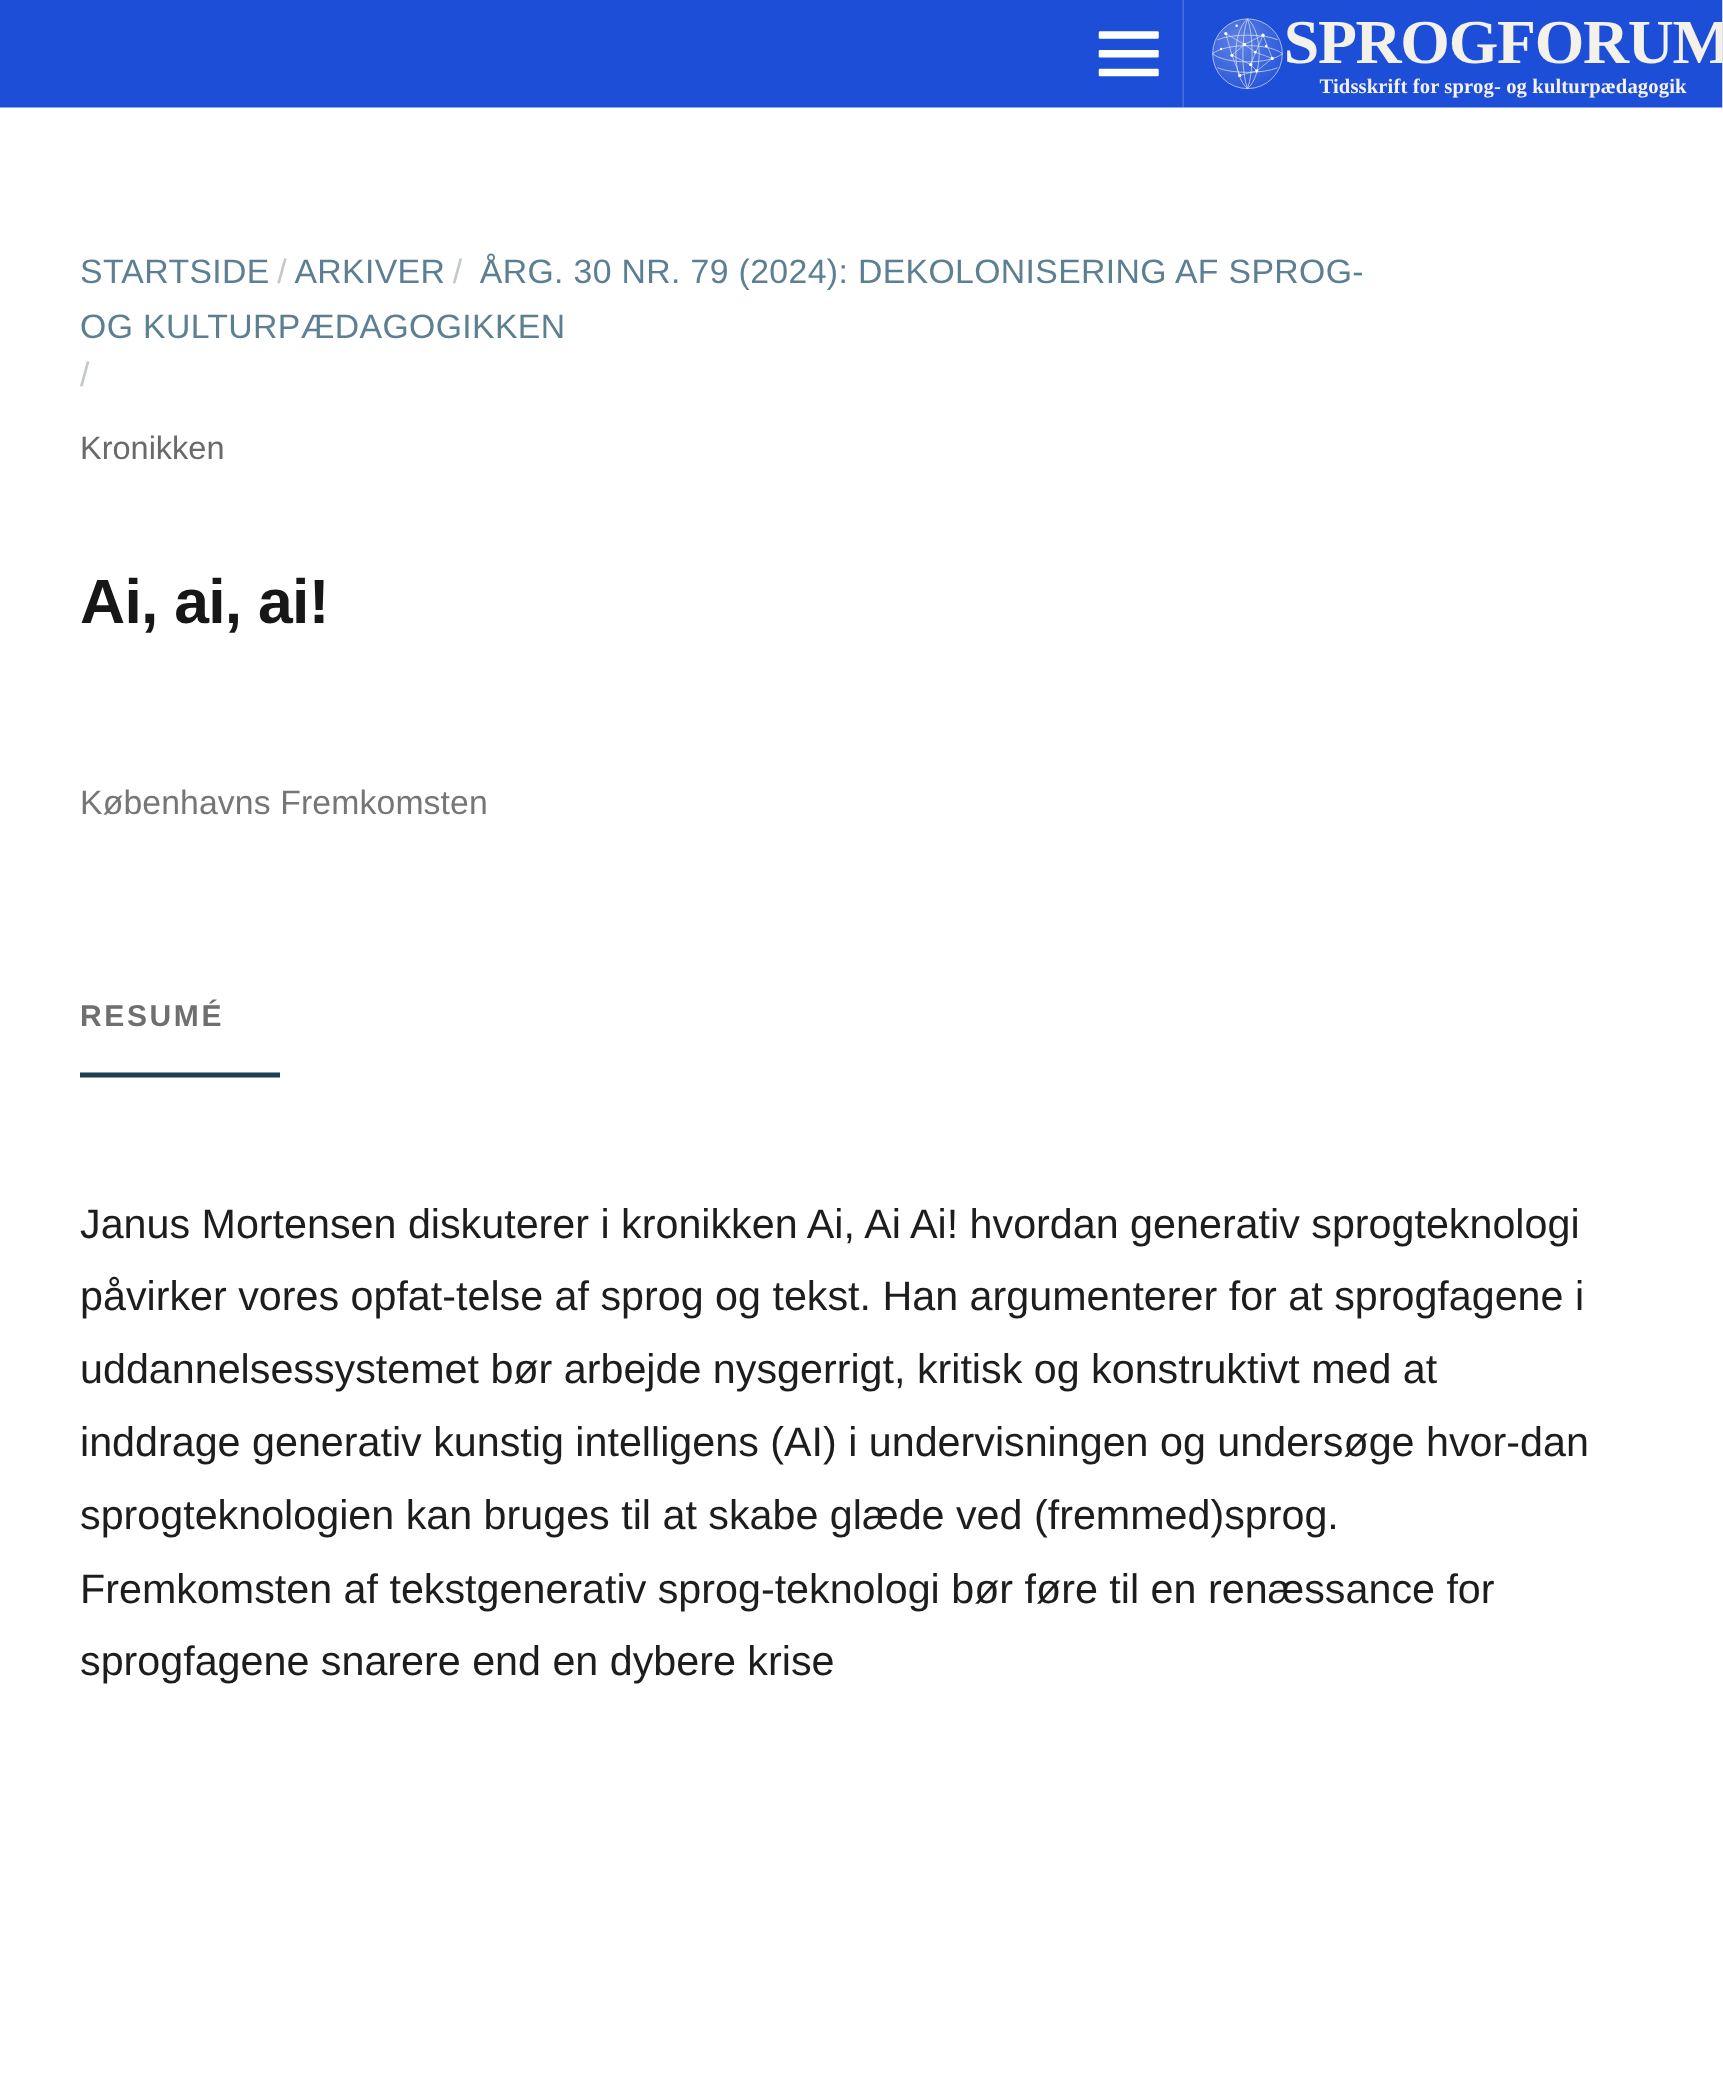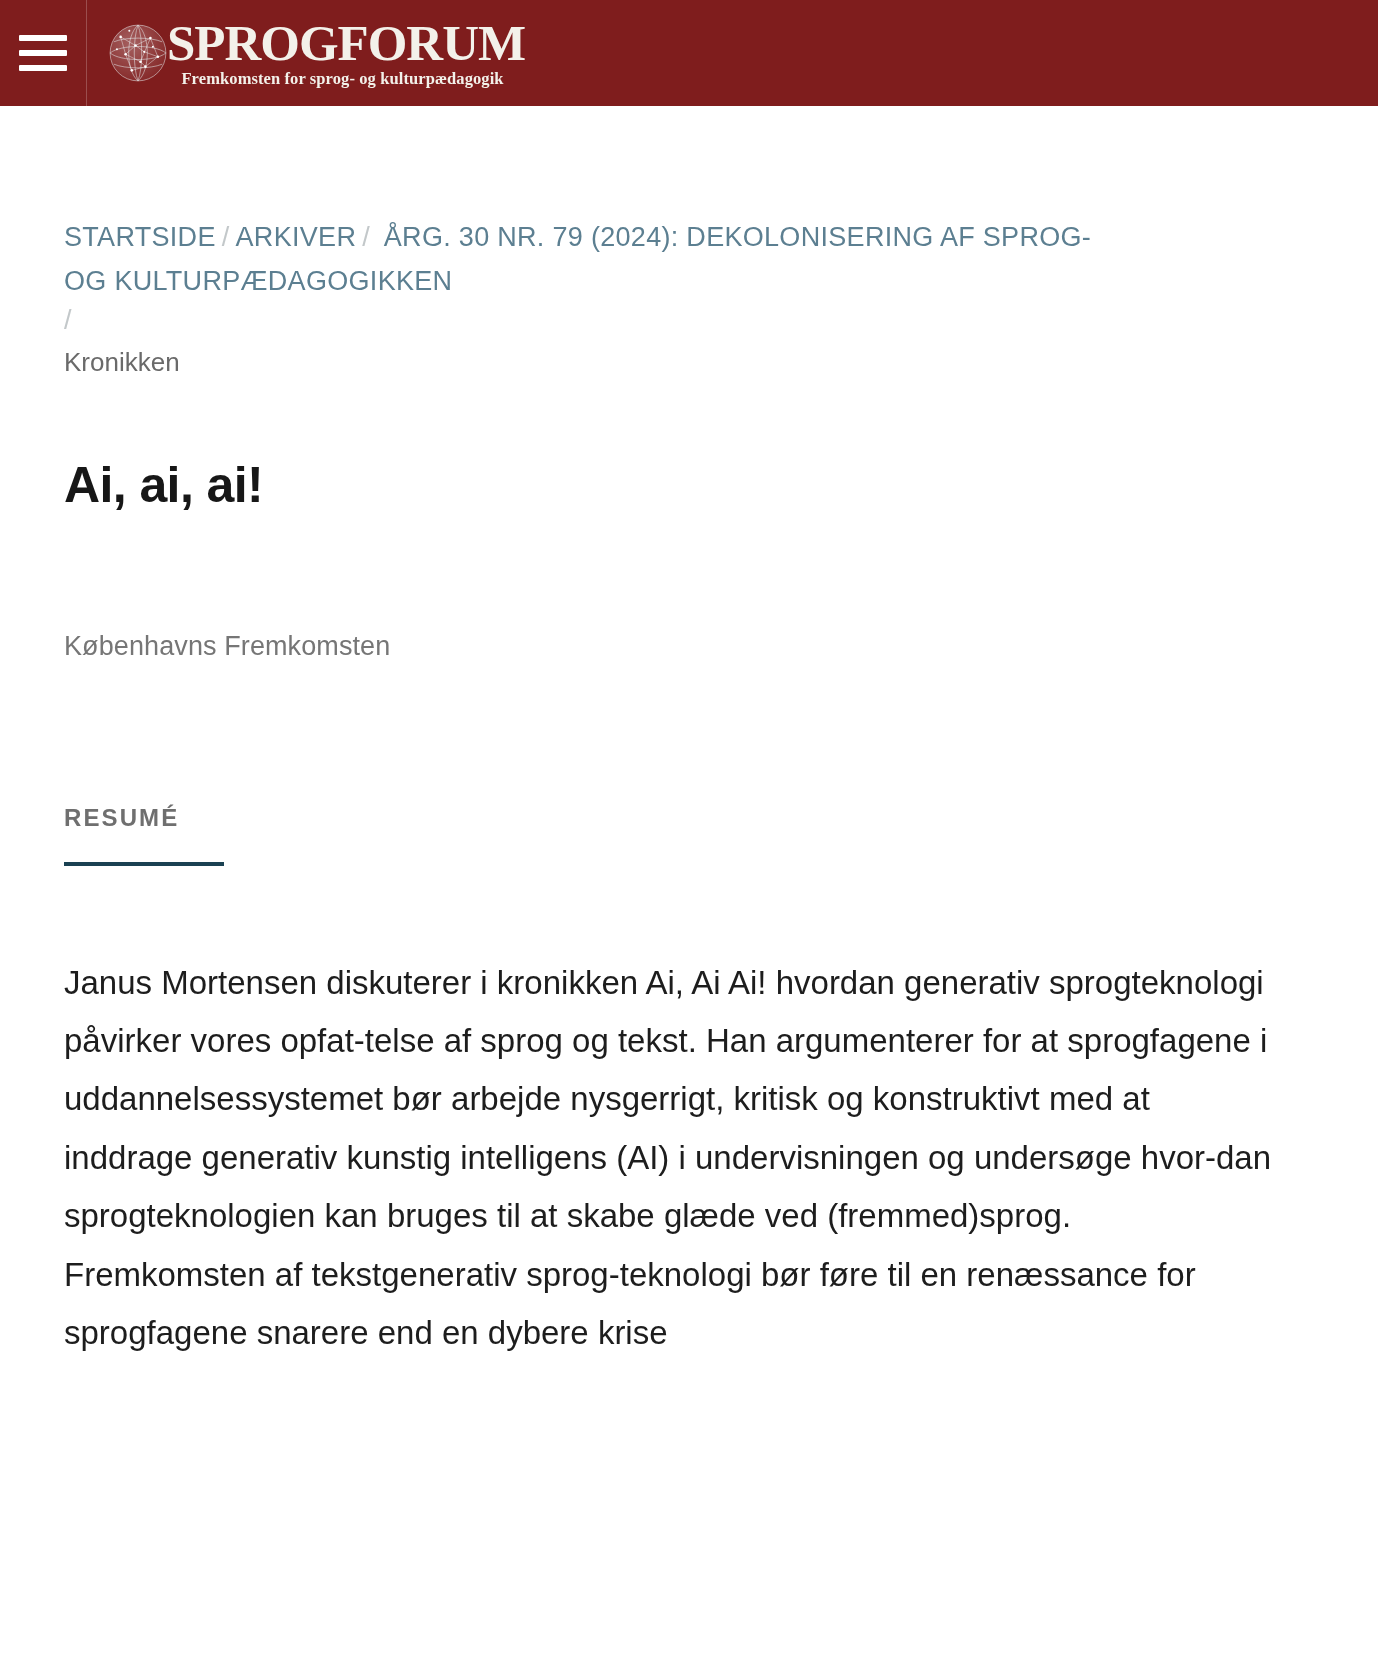--- a/index.html
+++ b/index.html
@@ -6,24 +6,25 @@
   html, body {
     width:1378px;
     background:#ffffff;
     font-family:"Liberation Sans", sans-serif;
     -webkit-font-smoothing:antialiased;
   }
   body { min-height:1658px; position:relative; overflow-x:hidden; }
 
   
   .site-header{
-    height:106px;
-    background:#7f1d1d;
+    height:86px;
+    background:#1d4ed8;
     display:flex;
     align-items:stretch;
+    justify-content:flex-end;
   }
   .menu-toggle{
     width:86px;
     flex:0 0 86px;
     display:flex;
     flex-direction:column;
     align-items:center;
     justify-content:center;
     gap:9px;
     cursor:pointer;
@@ -97,21 +98,21 @@
   }
   .breadcrumb .sep{
     color:#c3c8ca;
     padding:0 6px;
   }
   .breadcrumb .crumb-current{
     display:block;
     color:#6a6a6a;
     font-size:26px;
     letter-spacing:0;
-    margin-top:2px;
+    margin-top:18px;
   }
   .breadcrumb .sep-line{
     display:block;
     color:#c3c8ca;
     line-height:1.3;
   }
 
   .article-title{
     margin-top:75px;
     font-size:50px;
@@ -214,21 +215,21 @@
         <circle cx="62" cy="72" r="2.1"></circle>
         <circle cx="82" cy="56" r="2.1"></circle>
         <circle cx="60" cy="48" r="1.8"></circle>
         <circle cx="16" cy="44" r="1.6"></circle>
         <circle cx="36" cy="14" r="1.6"></circle>
         <circle cx="74" cy="40" r="1.6"></circle>
       </g>
     </svg>
     <span class="brand-text">
       <span class="brand-title">SPROGFORUM</span>
-      <span class="brand-sub">Fremkomsten for sprog- og kulturpædagogik</span>
+      <span class="brand-sub">Tidsskrift for sprog- og kulturpædagogik</span>
     </span>
   </div>
 </header>
 
 <main class="page">
 
   <nav class="breadcrumb">
     <a href="#">STARTSIDE</a><span class="sep">/</span><a href="#">ARKIVER</a><span class="sep">/</span>
     <a href="#">ÅRG. 30 NR. 79 (2024): DEKOLONISERING AF SPROG- OG KULTURPÆDAGOGIKKEN</a>
     <span class="sep-line">/</span>

